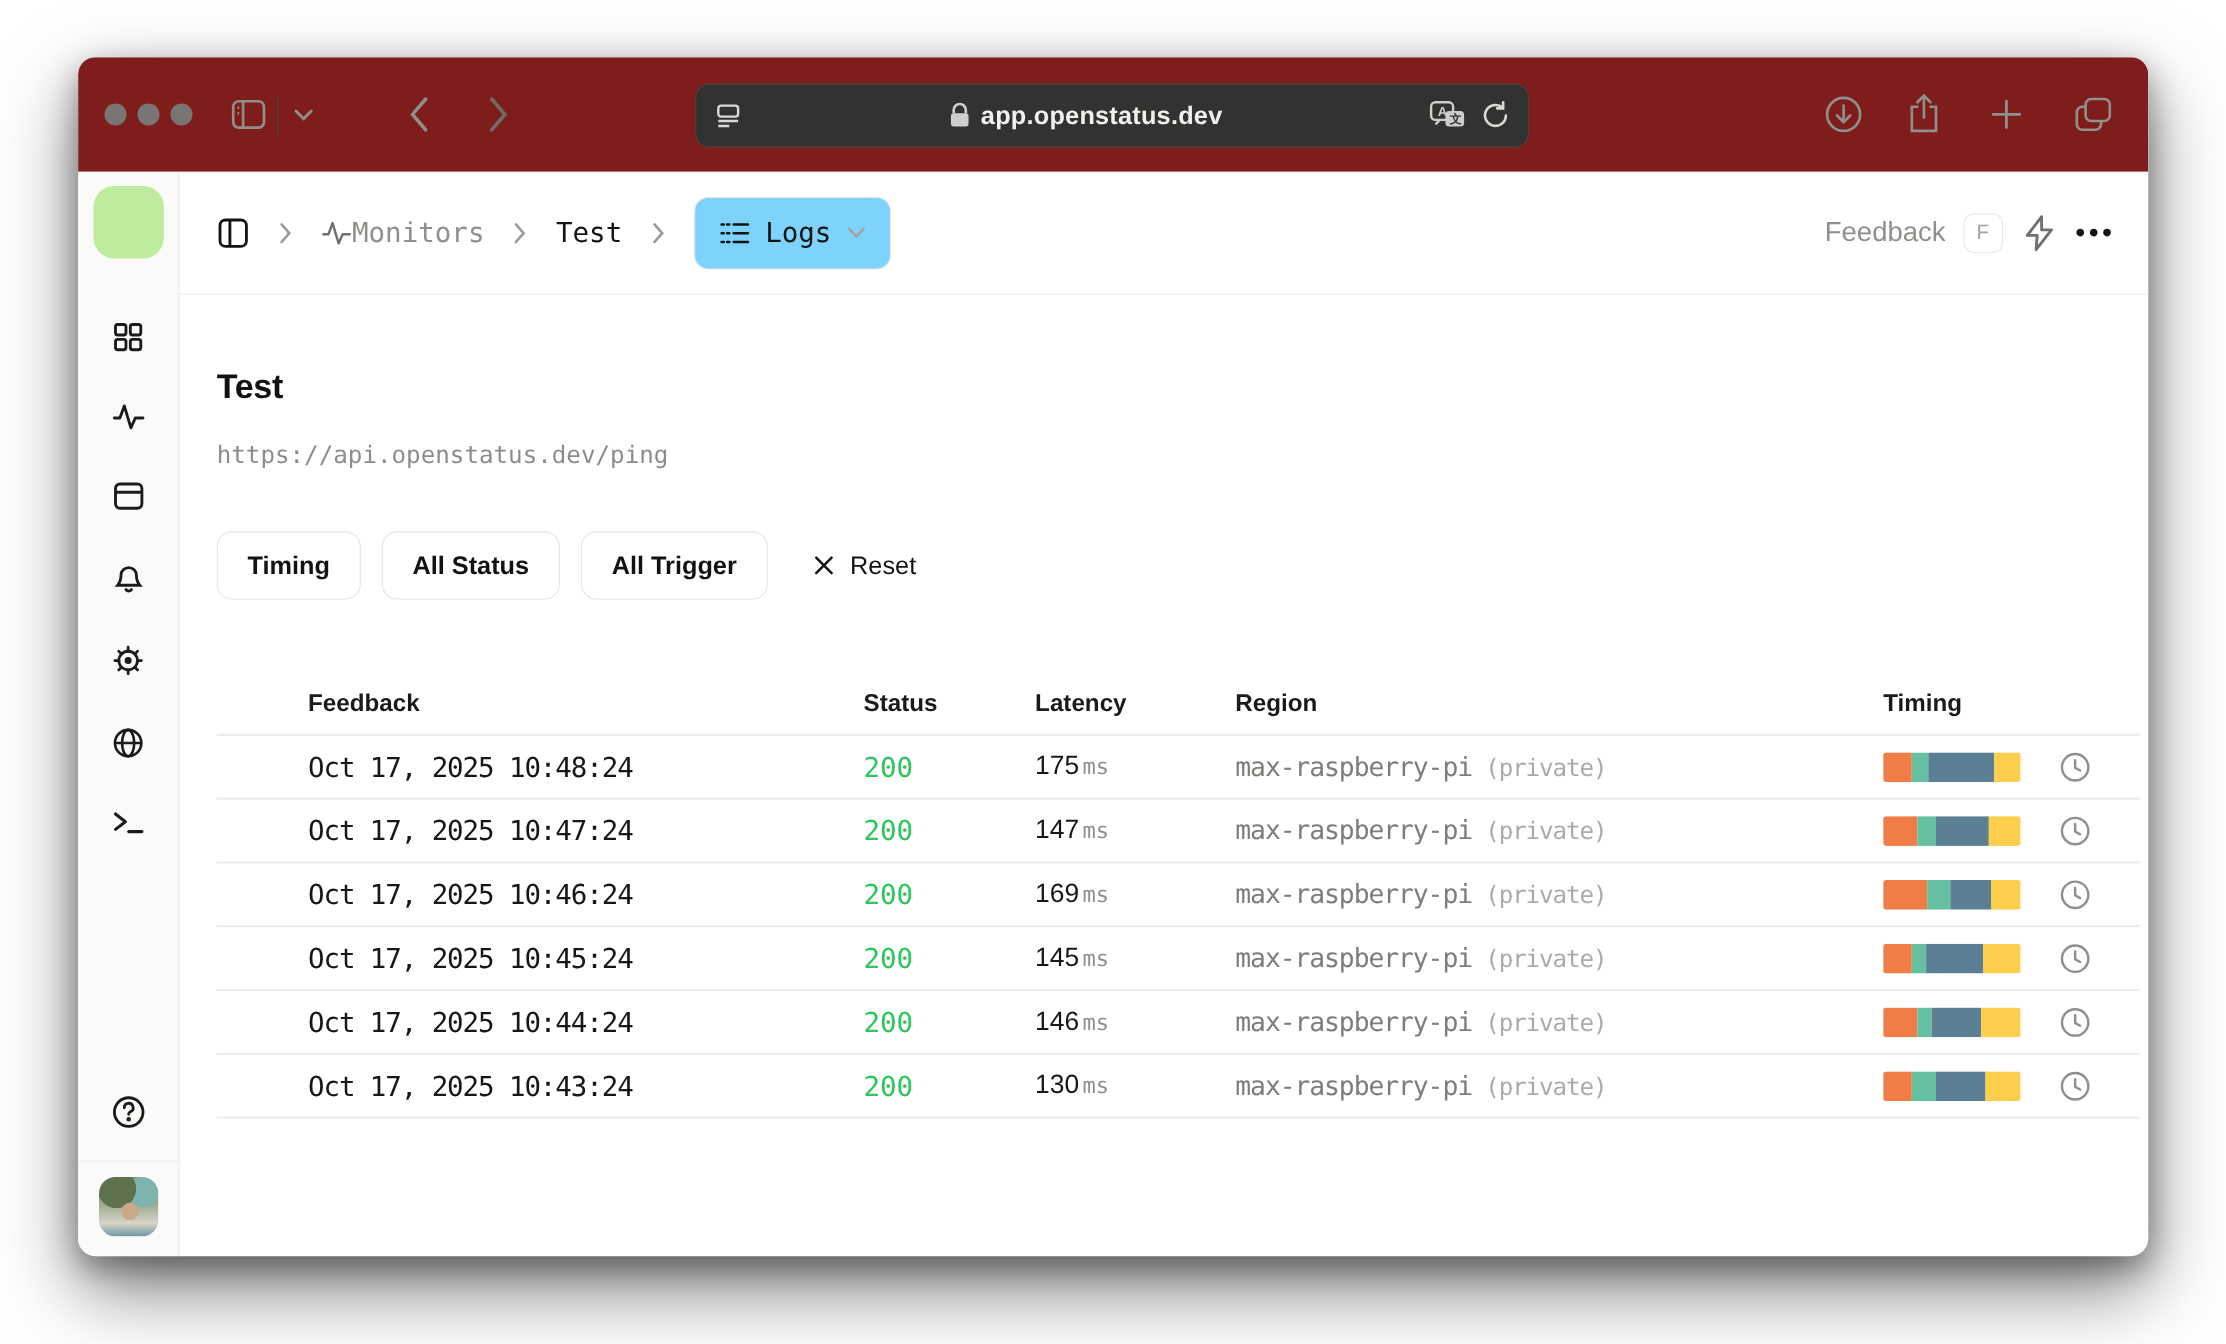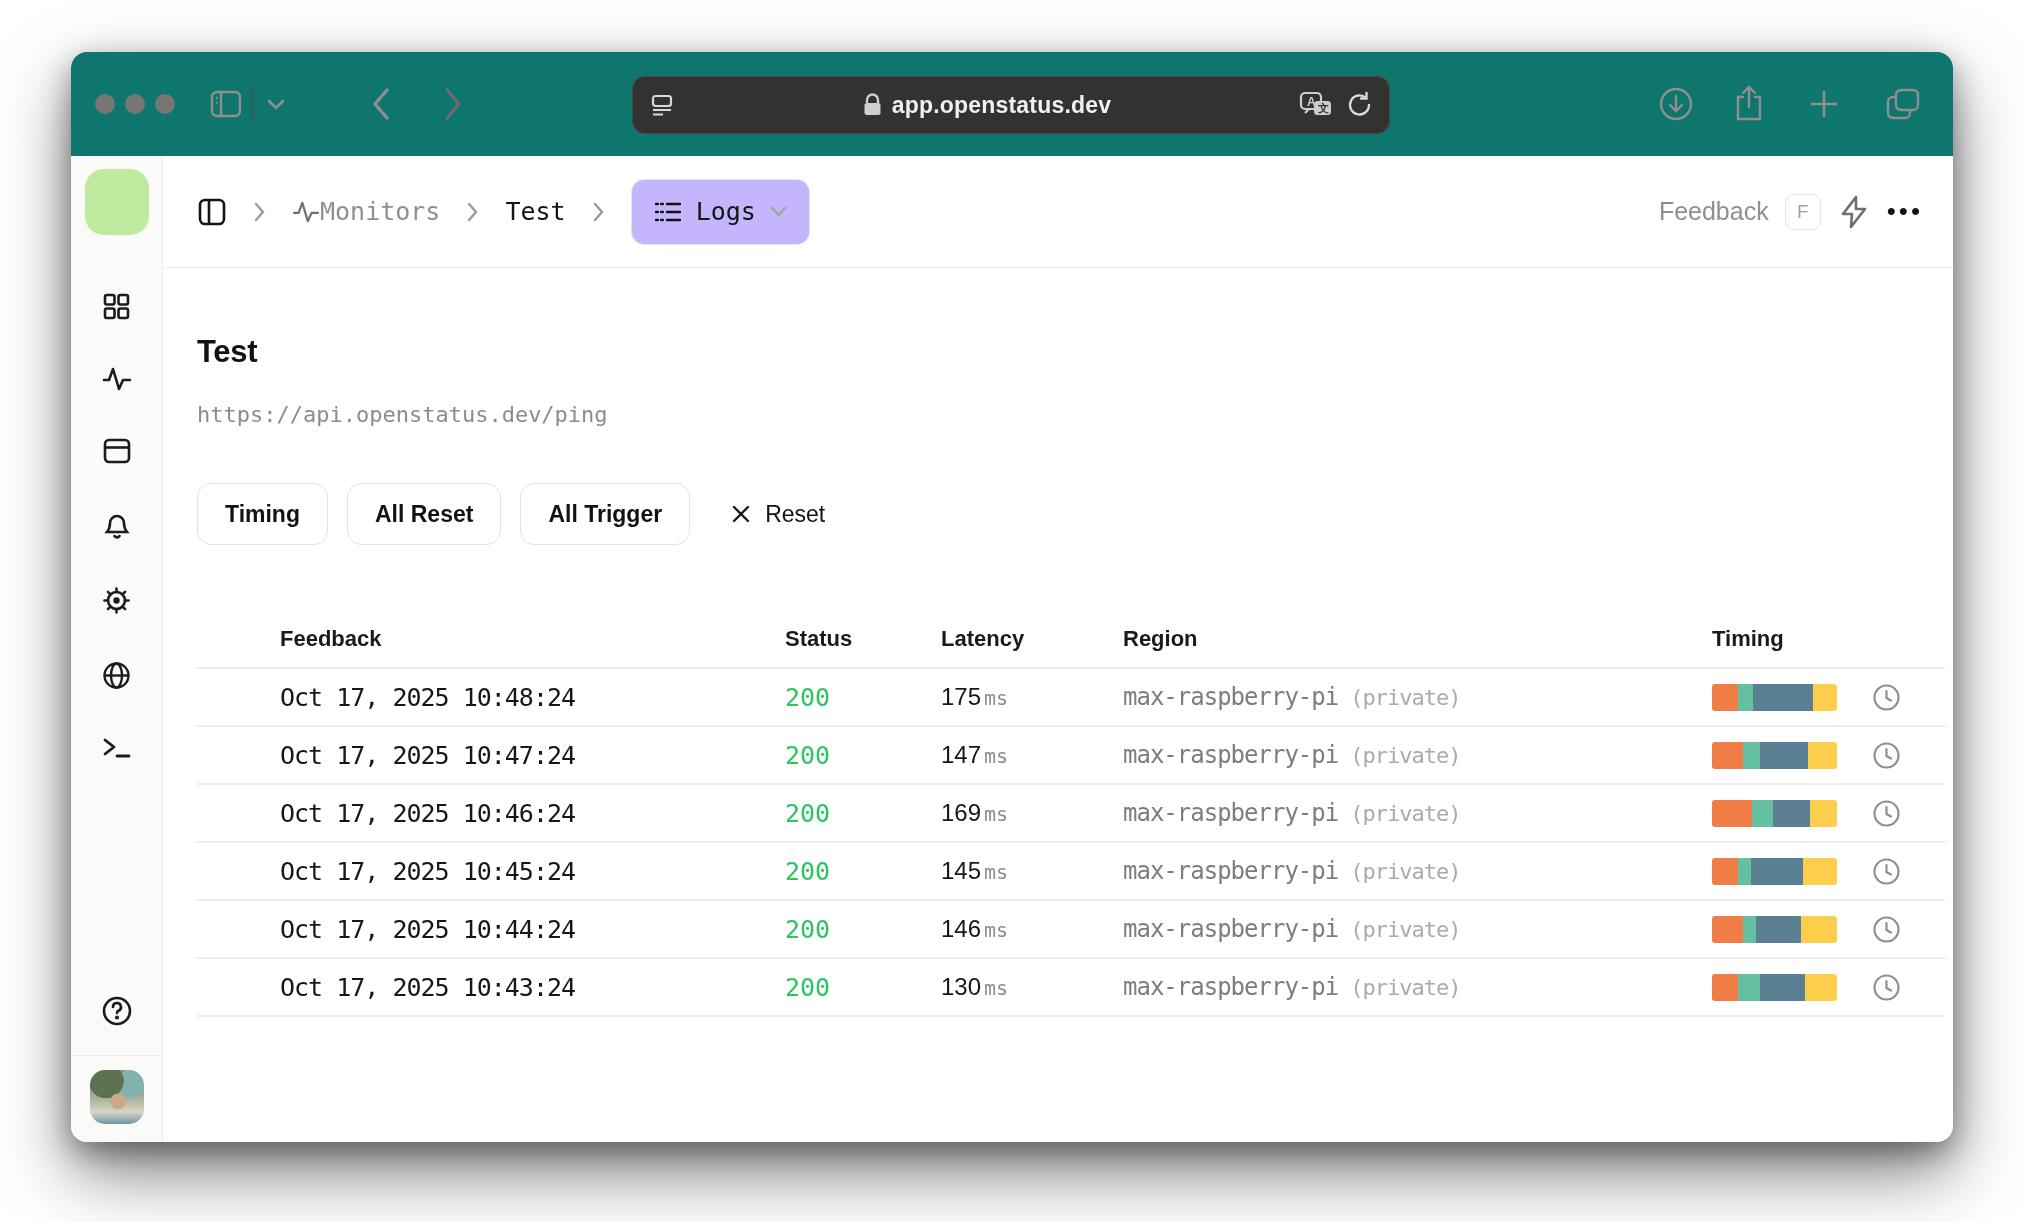--- a/index.html
+++ b/index.html
@@ -8,21 +8,21 @@
   .mono { font-family:"DejaVu Sans Mono","Liberation Mono",monospace; }
 
   
   .window {
     position:absolute; left:71px; top:52px; width:1882px; height:1090px;
     border-radius:16px; overflow:hidden; background:#ffffff;
     box-shadow:0 30px 70px rgba(0,0,0,.5), 0 10px 28px rgba(0,0,0,.35);
   }
 
   
-  .titlebar { position:relative; height:104px; background:#0f766e; }
+  .titlebar { position:relative; height:104px; background:#7f1d1d; }
   .traffic { position:absolute; top:42px; left:24px; display:flex; gap:10px; }
   .traffic span { width:20px; height:20px; border-radius:50%; background:#777672; display:block; }
   .tb-icon { position:absolute; top:50%; transform:translateY(-50%); color:#8f8f8b; display:flex; align-items:center; }
   .tb-sep { position:absolute; left:181px; top:34px; width:1px; height:36px; background:#4a4a48; }
 
   .urlbar {
     position:absolute; left:561px; top:24px; width:758px; height:58px;
     background:#323230; border:1px solid #454543; border-radius:13px;
     display:flex; align-items:center; padding:0 16px;
   }
@@ -51,21 +51,21 @@
 
   
   .app-header {
     height:112px; border-bottom:1px solid #ececea; display:flex; align-items:center;
     padding:0 30px 0 34px; gap:26px; flex-shrink:0;
   }
   .crumb-sep { color:#9a9a96; display:flex; }
   .crumb { font-size:25px; color:#8f8f8b; display:flex; align-items:center; }
   .crumb.current { color:#141413; }
   .logs-btn {
-    display:flex; align-items:center; gap:14px; border:1.5px solid #e6e6e4; background:#c4b5fd;
+    display:flex; align-items:center; gap:14px; border:1.5px solid #e6e6e4; background:#7dd3fc;
     border-radius:13px; height:66px; padding:0 22px; font-size:25px; color:#141413; cursor:pointer;
   }
   .header-right { margin-left:auto; display:flex; align-items:center; gap:18px; }
   .feedback { display:flex; align-items:center; gap:16px; font-size:25px; color:#8f8f8b; cursor:pointer; }
   .kbd {
     width:36px; height:36px; border:1.5px solid #e6e6e4; border-radius:9px; color:#a3a39f;
     font-size:19px; display:flex; align-items:center; justify-content:center;
   }
   .dots { font-size:26px; letter-spacing:3px; color:#141413; }
 
@@ -320,21 +320,21 @@
           <span class="dots">•••</span>
         </span>
       </div>
 
       <div class="content">
         <div class="page-title">Test</div>
         <div class="endpoint mono">https://api.openstatus.dev/ping</div>
 
         <div class="filters">
           <button class="filter-btn">Timing</button>
-          <button class="filter-btn">All Reset</button>
+          <button class="filter-btn">All Status</button>
           <button class="filter-btn">All Trigger</button>
           <span class="reset">
             <svg width="20" height="20" viewBox="0 0 20 20" stroke="#141413" stroke-width="2.3" stroke-linecap="round">
                 <path d="M3 3 L17 17 M17 3 L3 17"></path>
               </svg>
             <span>Reset</span>
           </span>
         </div>
 
         <div class="logtable">

